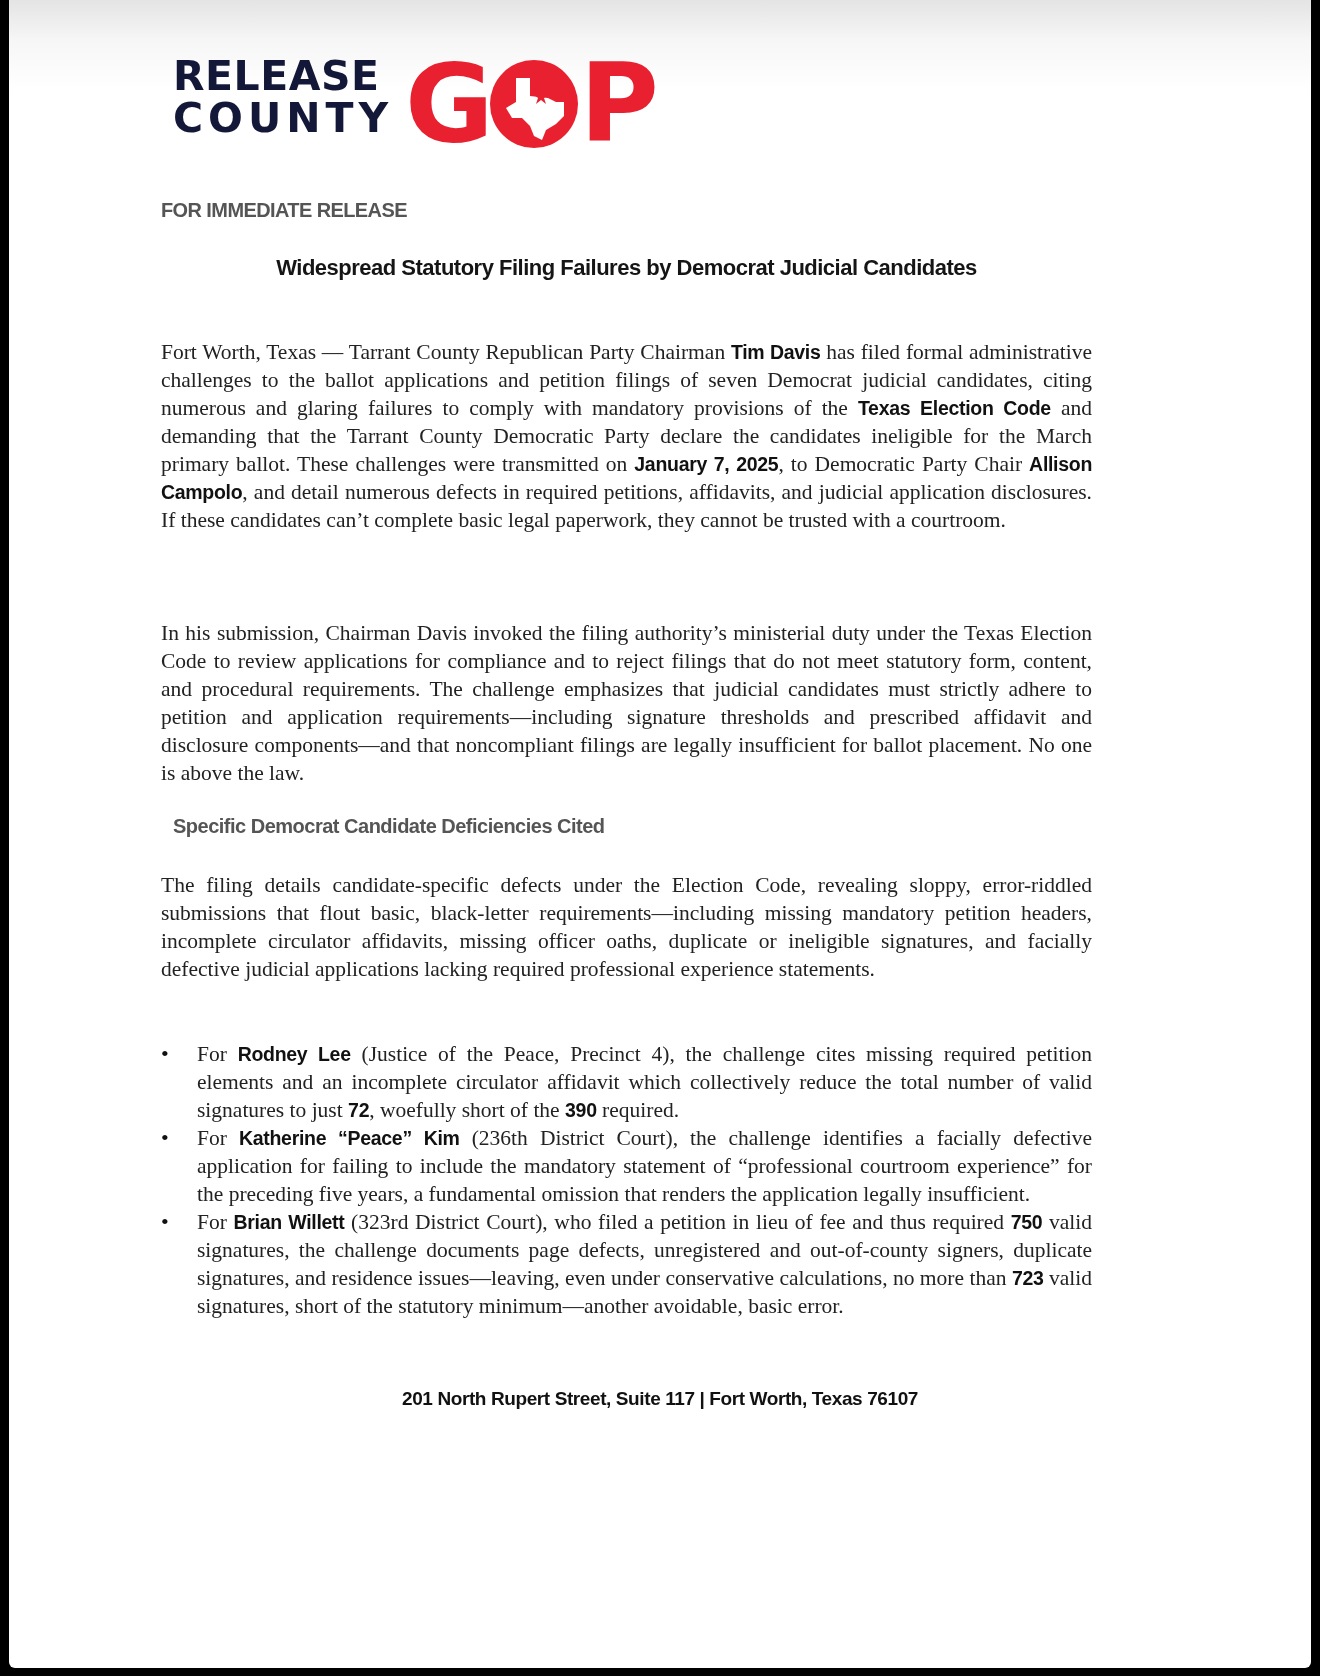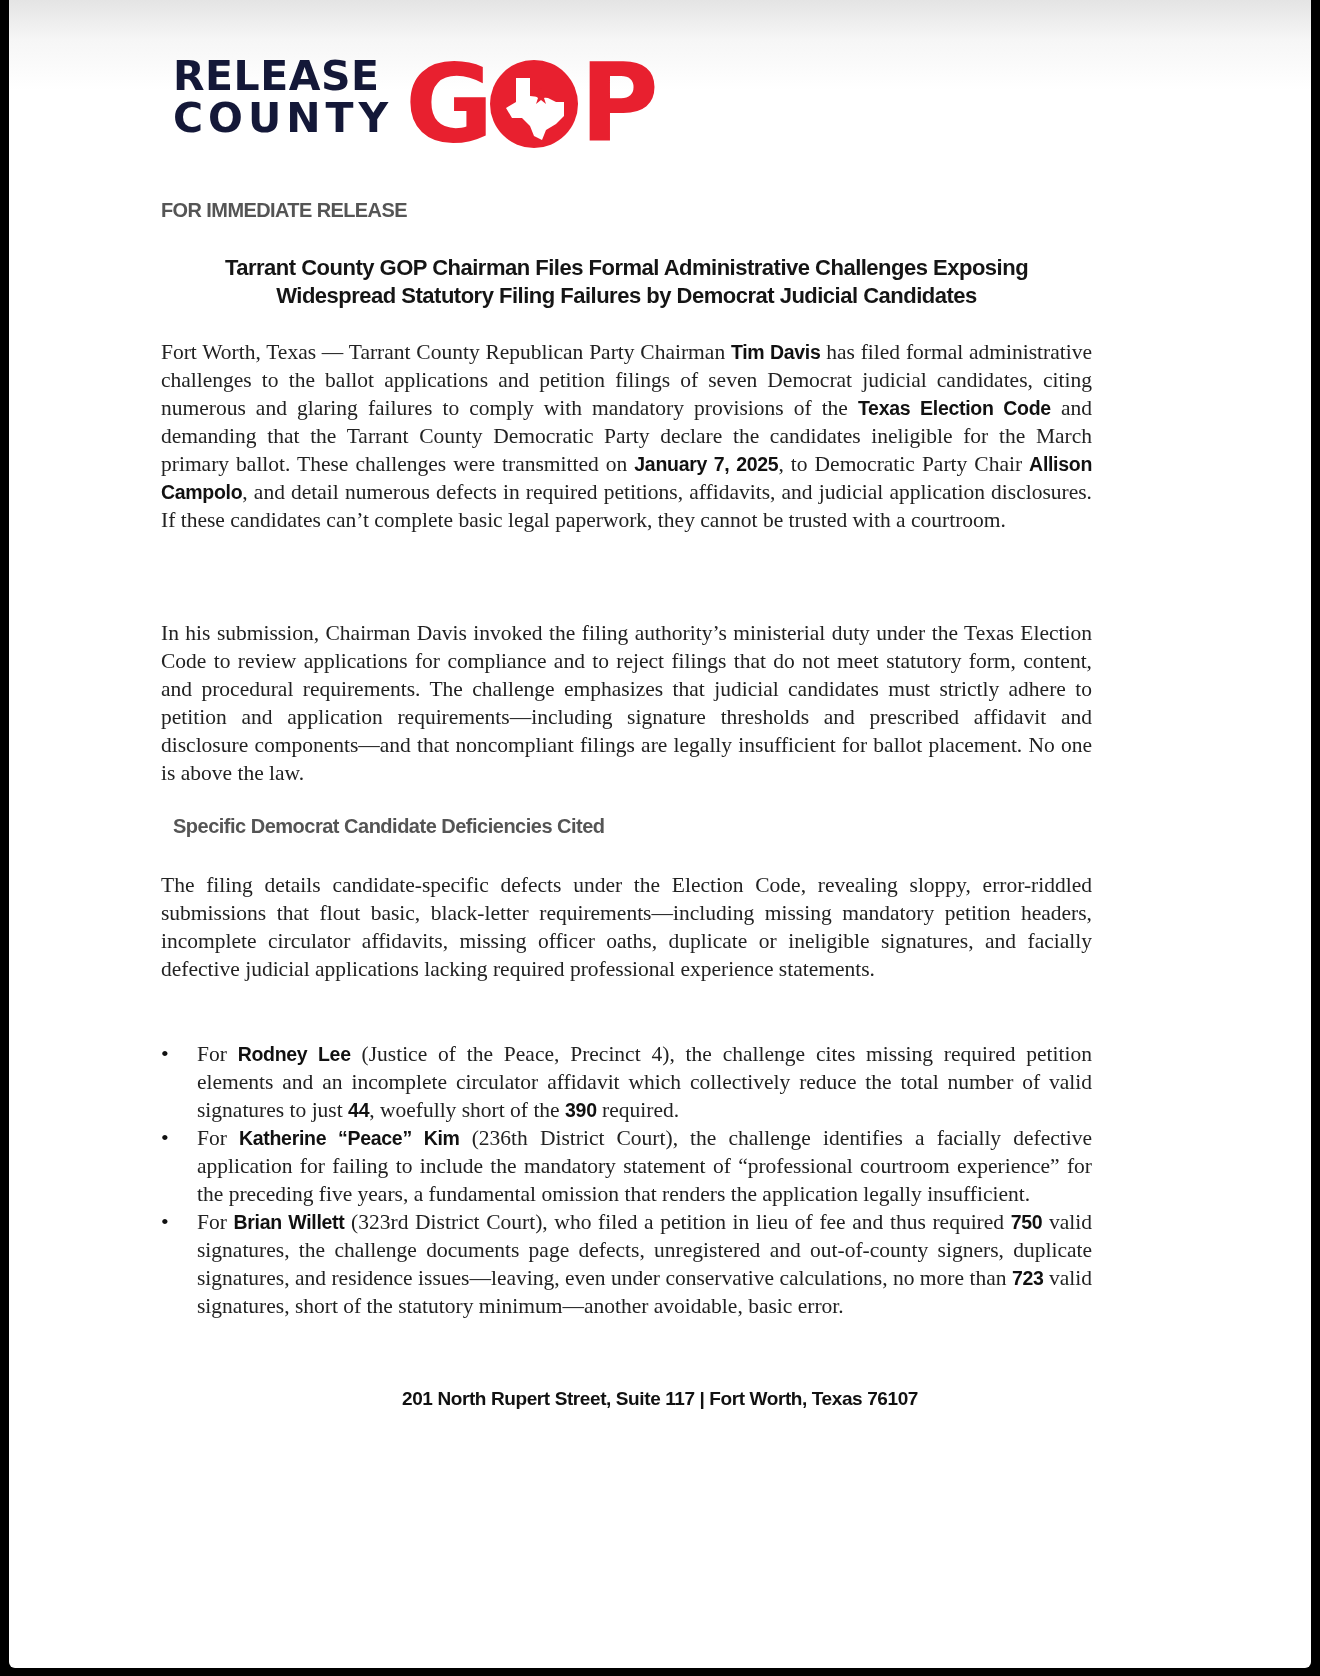--- a/index.html
+++ b/index.html
@@ -95,33 +95,32 @@
         </svg>
       </span>
       <span>P</span>
     </div>
   </div>
 
   <div class="doc">
     <div class="release">FOR IMMEDIATE RELEASE</div>
 
     <div class="headline">
-      <div>Tarrant County GOP Chairman Files Formal Administrative Challenges Exposing</div>
       <div>Widespread Statutory Filing Failures by Democrat Judicial Candidates</div>
     </div>
 
     <div class="para p1"><span>Fort Worth, Texas — Tarrant County Republican Party Chairman </span><b>Tim Davis</b><span> has filed formal administrative challenges to the ballot applications and petition filings of seven Democrat judicial candidates, citing numerous and glaring failures to comply with mandatory provisions of the </span><b>Texas Election Code</b><span> and demanding that the Tarrant County Democratic Party declare the candidates ineligible for the March primary ballot. These challenges were transmitted on </span><b>January 7, 2025</b><span>, to Democratic Party Chair </span><b>Allison Campolo</b><span>, and detail numerous defects in required petitions, affidavits, and judicial application disclosures. If these candidates can’t complete basic legal paperwork, they cannot be trusted with a courtroom.</span></div>
 
     <div class="para p2">In his submission, Chairman Davis invoked the filing authority’s ministerial duty under the Texas Election Code to review applications for compliance and to reject filings that do not meet statutory form, content, and procedural requirements. The challenge emphasizes that judicial candidates must strictly adhere to petition and application requirements—including signature thresholds and prescribed affidavit and disclosure components—and that noncompliant filings are legally insufficient for ballot placement. No one is above the law.</div>
 
     <div class="subhead">Specific Democrat Candidate Deficiencies Cited</div>
 
     <div class="para p3">The filing details candidate-specific defects under the Election Code, revealing sloppy, error-riddled submissions that flout basic, black-letter requirements—including missing mandatory petition headers, incomplete circulator affidavits, missing officer oaths, duplicate or ineligible signatures, and facially defective judicial applications lacking required professional experience statements.</div>
 
     <ul class="bullets">
-      <li><span class="dot">•</span><span>For </span><b>Rodney Lee</b><span> (Justice of the Peace, Precinct 4), the challenge cites missing required petition elements and an incomplete circulator affidavit which collectively reduce the total number of valid signatures to just </span><b>44</b><span>, woefully short of the </span><b>390</b><span> required.</span></li>
+      <li><span class="dot">•</span><span>For </span><b>Rodney Lee</b><span> (Justice of the Peace, Precinct 4), the challenge cites missing required petition elements and an incomplete circulator affidavit which collectively reduce the total number of valid signatures to just </span><b>72</b><span>, woefully short of the </span><b>390</b><span> required.</span></li>
       <li><span class="dot">•</span><span>For </span><b>Katherine “Peace” Kim</b><span> (236th District Court), the challenge identifies a facially defective application for failing to include the mandatory statement of “professional courtroom experience” for the preceding five years, a fundamental omission that renders the application legally insufficient.</span></li>
       <li><span class="dot">•</span><span>For </span><b>Brian Willett</b><span> (323rd District Court), who filed a petition in lieu of fee and thus required </span><b>750</b><span> valid signatures, the challenge documents page defects, unregistered and out-of-county signers, duplicate signatures, and residence issues—leaving, even under conservative calculations, no more than </span><b>723</b><span> valid signatures, short of the statutory minimum—another avoidable, basic error.</span></li>
     </ul>
   </div>
 
   <div class="footer">201 North Rupert Street, Suite 117 | Fort Worth, Texas 76107</div>
 </div>
 
 </body></html>

